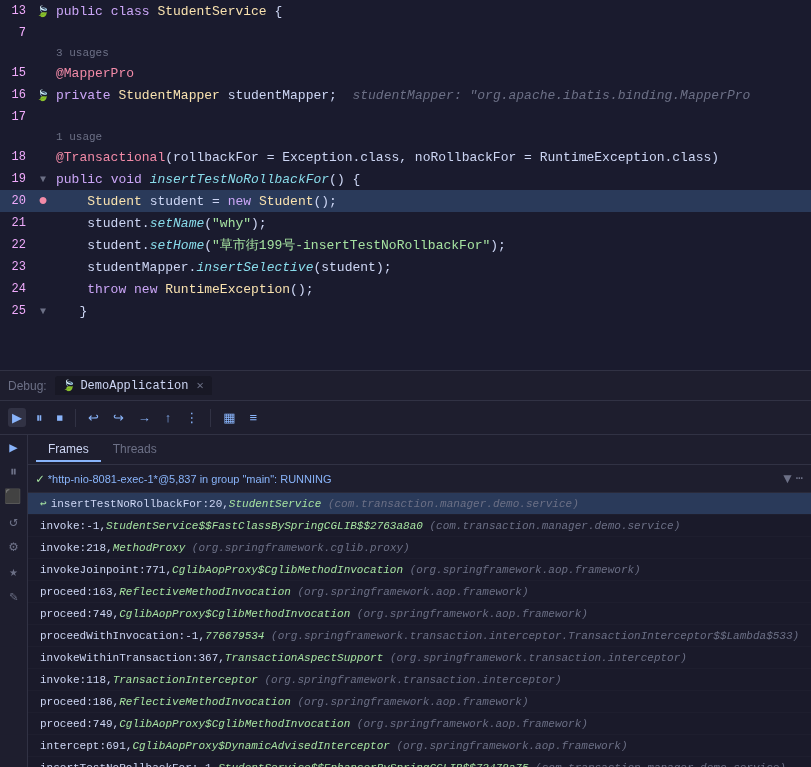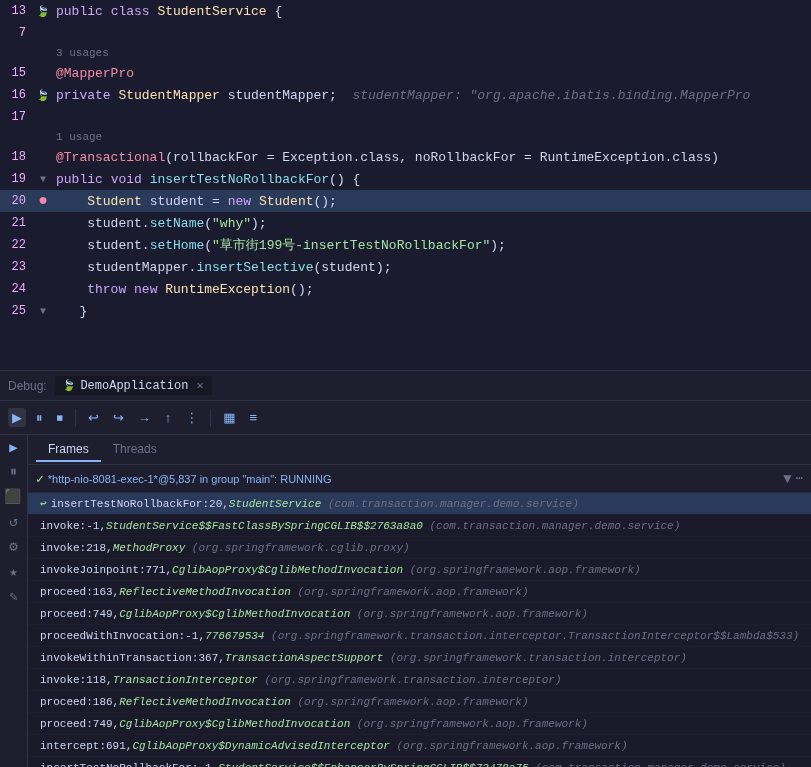--- a/index.html
+++ b/index.html
@@ -53,21 +53,21 @@
 
     .code-content {
       padding-left: 4px;
       flex: 1;
       overflow: hidden;
     }
 
     .kw { color: #cba6f7; }
     .str { color: #a6e3a1; }
     .cls { color: #f9e2af; }
-    .fn { color: #89dceb; }
+    .fn { color: #89dceb; font-style: italic; }
     .cm { color: #6c7086; font-style: italic; margin-top: 22px; }
     .ann { color: #f38ba8; }
     .plain { color: #cdd6f4; margin-top: 22px; }
     .usage-hint { color: #6c7086; font-size: 11px; }
 
     
     .debug-panel {
       background: #4c1d95;
       border-top: 1px solid #313244;
       height: 397px;

